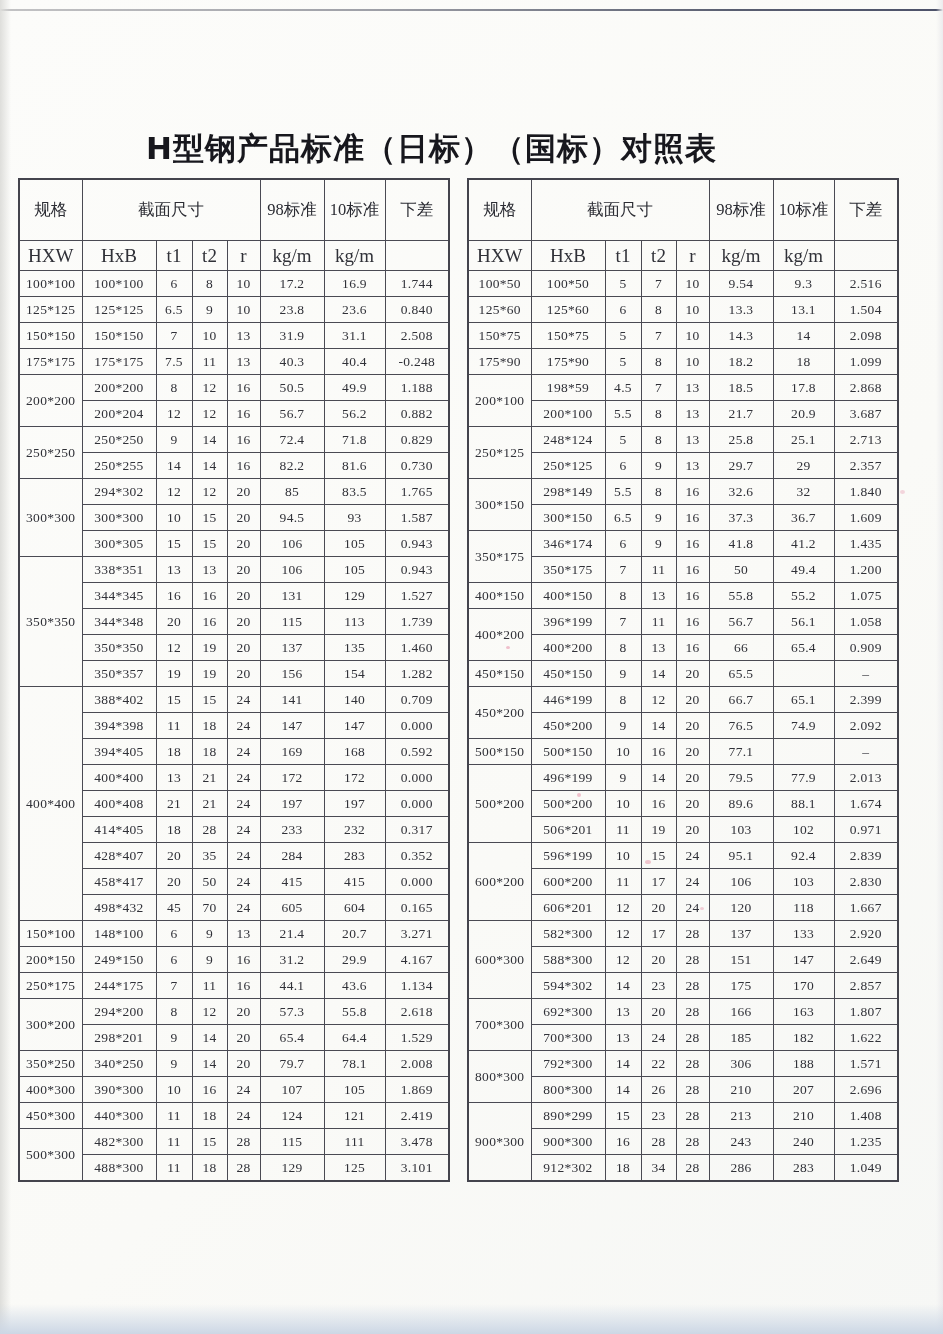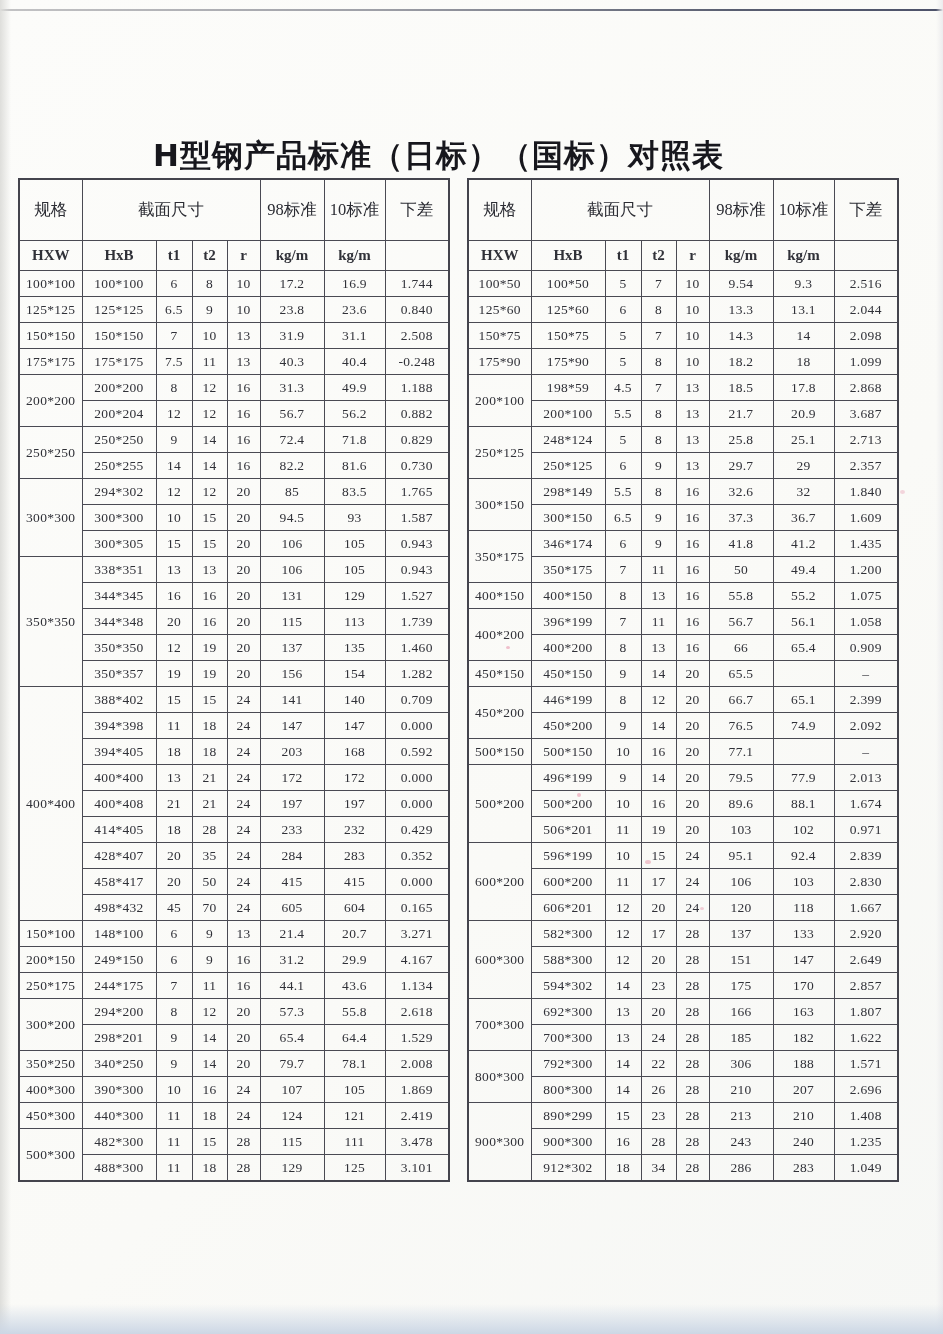--- a/index.html
+++ b/index.html
@@ -11,35 +11,35 @@
   .paper{position:absolute;inset:0;background:linear-gradient(135deg,#fcfcfa 0%,#fafaf7 60%,#f6f7f5 100%);}
   .scan-top-line{position:absolute;top:9px;left:0;width:943px;height:1.5px;
     background:linear-gradient(to right,#b9b9bb 0%,#8d8f98 40%,#3c4258 78%,#2e3450 100%);opacity:.85;}
   .scan-left-edge{position:absolute;top:0;left:0;bottom:0;width:11px;
     background:linear-gradient(to right,#dededb,rgba(222,222,219,0));}
   .scan-right-edge{position:absolute;top:0;right:0;bottom:0;width:7px;
     background:linear-gradient(to left,#ececee,rgba(236,236,238,0));}
   .scan-bottom-band{position:absolute;left:0;right:0;bottom:0;height:30px;
     background:linear-gradient(to bottom,rgba(209,220,234,0),#ccd7e5);}
   .title{
-    position:absolute;left:142px;top:124px;margin:11px;
+    position:absolute;left:142px;top:124px;margin:4px;
     font-size:31px;font-weight:bold;letter-spacing:1px;color:#17171d;
     font-family:"DejaVu Sans","Liberation Sans",sans-serif;white-space:nowrap;
   }
   .tables{position:absolute;left:18px;top:178px;display:flex;gap:17px;}
   table.spec-table{
     border-collapse:collapse;table-layout:fixed;width:430px;
     border:2.5px solid #44444d;background:transparent;
   }
   .spec-table th,.spec-table td{
     border:1.5px solid #4a4a53;text-align:center;vertical-align:middle;
     color:#303138;padding:0;overflow:hidden;white-space:nowrap;
   }
   .spec-table th.h1{height:60px;font-weight:normal;font-size:16.5px;color:#2b2c33;}
-  .spec-table th.h2{height:29px;font-weight:bold;font-size:15px;}
+  .spec-table th.h2{height:29px;font-weight:normal;font-size:19px;}
   .spec-table td{height:25px;font-size:13.5px;letter-spacing:.3px;}
   .speck{position:absolute;border-radius:50%;}
 </style>
 </head>
 <body>
 
 <div class="paper"></div>
 <div class="scan-top-line"></div>
 <div class="scan-left-edge"></div>
 <div class="scan-right-edge"></div>
@@ -117,21 +117,21 @@
           <td>40.3</td>
           <td>40.4</td>
           <td>-0.248</td>
         </tr>
         <tr>
           <td rowspan="2">200*200</td>
           <td>200*200</td>
           <td>8</td>
           <td>12</td>
           <td>16</td>
-          <td>31.3</td>
+          <td>50.5</td>
           <td>49.9</td>
           <td>1.188</td>
         </tr>
         <tr>
           <td>200*204</td>
           <td>12</td>
           <td>12</td>
           <td>16</td>
           <td>56.7</td>
           <td>56.2</td>
@@ -247,21 +247,21 @@
           <td>24</td>
           <td>147</td>
           <td>147</td>
           <td>0.000</td>
         </tr>
         <tr>
           <td>394*405</td>
           <td>18</td>
           <td>18</td>
           <td>24</td>
-          <td>203</td>
+          <td>169</td>
           <td>168</td>
           <td>0.592</td>
         </tr>
         <tr>
           <td>400*400</td>
           <td>13</td>
           <td>21</td>
           <td>24</td>
           <td>172</td>
           <td>172</td>
@@ -276,21 +276,21 @@
           <td>197</td>
           <td>0.000</td>
         </tr>
         <tr>
           <td>414*405</td>
           <td>18</td>
           <td>28</td>
           <td>24</td>
           <td>233</td>
           <td>232</td>
-          <td>0.429</td>
+          <td>0.317</td>
         </tr>
         <tr>
           <td>428*407</td>
           <td>20</td>
           <td>35</td>
           <td>24</td>
           <td>284</td>
           <td>283</td>
           <td>0.352</td>
         </tr>
@@ -454,21 +454,21 @@
           <td>2.516</td>
         </tr>
         <tr>
           <td rowspan="1">125*60</td>
           <td>125*60</td>
           <td>6</td>
           <td>8</td>
           <td>10</td>
           <td>13.3</td>
           <td>13.1</td>
-          <td>2.044</td>
+          <td>1.504</td>
         </tr>
         <tr>
           <td rowspan="1">150*75</td>
           <td>150*75</td>
           <td>5</td>
           <td>7</td>
           <td>10</td>
           <td>14.3</td>
           <td>14</td>
           <td>2.098</td>

